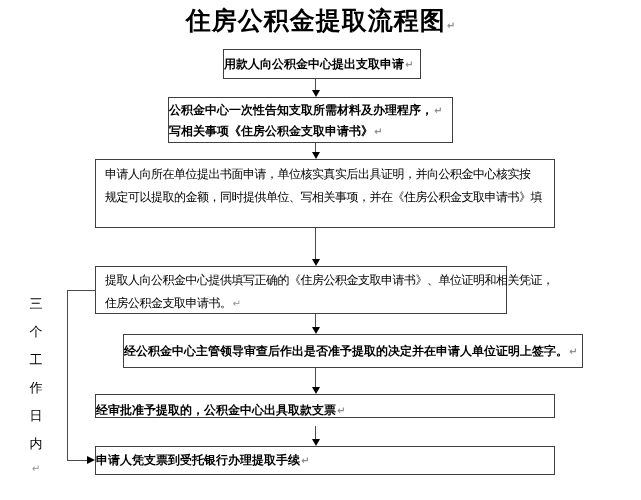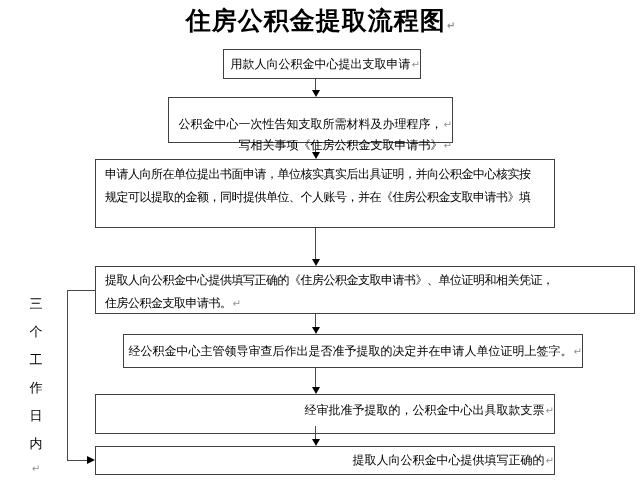--- a/index.html
+++ b/index.html
@@ -10,21 +10,21 @@
   }
   .title {
     position:absolute; left:0; top:4px; width:641px; text-align:center;
     font-size:25px; font-weight:bold; letter-spacing:1px; white-space:nowrap;
   }
   .box {
     position:absolute; box-sizing:border-box; border:1px solid #404040;
     background:#fff; font-size:12px;
   }
   .box .line { white-space:nowrap; }
-  .center { text-align:right; }
+  .center { text-align:left;font-weight:bold; }
   .leftpad { padding:3px 9px 0 9px; letter-spacing:-0.5px; }
   .mark { color:#909090; font-size:10px; margin-left:1px; letter-spacing:0; }
   .varrow {
     position:absolute; width:9px; display:flex; flex-direction:column;
     align-items:center;
   }
   .vline { width:1px; flex:1 1 auto; background:#4a4a4a; }
   .vhead {
     width:0; height:0; flex:0 0 auto;
     border-left:4px solid transparent; border-right:4px solid transparent;
@@ -52,70 +52,70 @@
 
   <div class="box center" style="left:223px; top:49px; width:198px; height:30px; line-height:28px;">
     <div class="line"><span>用款人向公积金中心提出支取申请</span><span class="mark">↵</span></div>
   </div>
 
   <div class="varrow" style="left:311px; top:79px; height:18px;">
       <div class="vline"></div>
       <div class="vhead"></div>
     </div>
 
-  <div class="box center" style="left:168px; top:97px; width:285px; height:46px; line-height:21px; padding-top:16px;">
+  <div class="box center" style="left:168px; top:97px; width:285px; height:46px; line-height:21px; padding-top:2px;">
     <div class="line"><span>公积金中心一次性告知支取所需材料及办理程序，</span><span class="mark">↵</span></div>
     <div class="line"><span>写相关事项《住房公积金支取申请书》</span><span class="mark">↵</span></div>
   </div>
 
   <div class="varrow" style="left:311px; top:143px; height:16px;">
       <div class="vline"></div>
       <div class="vhead"></div>
     </div>
 
   <div class="box leftpad" style="left:95px; top:159px; width:460px; height:69px; line-height:22px;">
     <div class="line"><span>申请人向所在单位提出书面申请，单位核实真实后出具证明，并向公积金中心核实按</span><span class="mark"></span></div>
-    <div class="line"><span>规定可以提取的金额，同时提供单位、个人账号，并在《住房公积金支取申请书》填</span><span class="mark"></span></div>
+    <div class="line"><span>规定可以提取的金额，同时提供单位、写相关事项，并在《住房公积金支取申请书》填</span><span class="mark"></span></div>
   </div>
 
   <div class="varrow" style="left:311px; top:228px; height:38px;">
       <div class="vline"></div>
       <div class="vhead"></div>
     </div>
 
-  <div class="box leftpad" style="left:95px; top:266px; width:540px; height:48px; line-height:22px; padding-top:2px;">
+  <div class="box leftpad" style="left:95px; top:266px; width:412px; height:48px; line-height:22px; padding-top:2px;">
     <div class="line"><span>提取人向公积金中心提供填写正确的《住房公积金支取申请书》、单位证明和相关凭证，</span><span class="mark"></span></div>
     <div class="line"><span>住房公积金支取申请书。</span><span class="mark">↵</span></div>
   </div>
 
   <div class="varrow" style="left:311px; top:314px; height:20px;">
       <div class="vline"></div>
       <div class="vhead"></div>
     </div>
 
   <div class="box center" style="left:95px; top:334px; width:460px; height:34px; line-height:32px;margin-left:28px;">
     <div class="line"><span>经公积金中心主管领导审查后作出是否准予提取的决定并在申请人单位证明上签字。</span><span class="mark">↵</span></div>
   </div>
 
   <div class="varrow" style="left:311px; top:368px; height:26px;">
       <div class="vline"></div>
       <div class="vhead"></div>
     </div>
 
-  <div class="box center" style="left:95px; top:394px; width:460px; height:40px; line-height:30px;">
+  <div class="box center" style="left:95px; top:394px; width:460px; height:24px; line-height:30px;">
     <div class="line"><span>经审批准予提取的，公积金中心出具取款支票</span><span class="mark">↵</span></div>
   </div>
 
   <div class="varrow" style="left:311px; top:426px; height:20px;">
       <div class="vline"></div>
       <div class="vhead"></div>
     </div>
 
   <div class="box center" style="left:95px; top:446px; width:460px; height:29px; line-height:27px;">
-    <div class="line"><span>提取人向公积金中心提供填写正确的</span><span class="mark">↵</span></div>
+    <div class="line"><span>申请人凭支票到受托银行办理提取手续</span><span class="mark">↵</span></div>
   </div>
 
   <div>
     <div class="seg" style="left:67px; top:290px; width:29px; height:1px;"></div>
     <div class="seg" style="left:67px; top:290px; width:1px; height:171px;"></div>
     <div class="seg" style="left:67px; top:460px; width:20px; height:1px;"></div>
     <div class="rhead" style="left:87px; top:456px;"></div>
   </div>
 
   <div class="sidenote">

